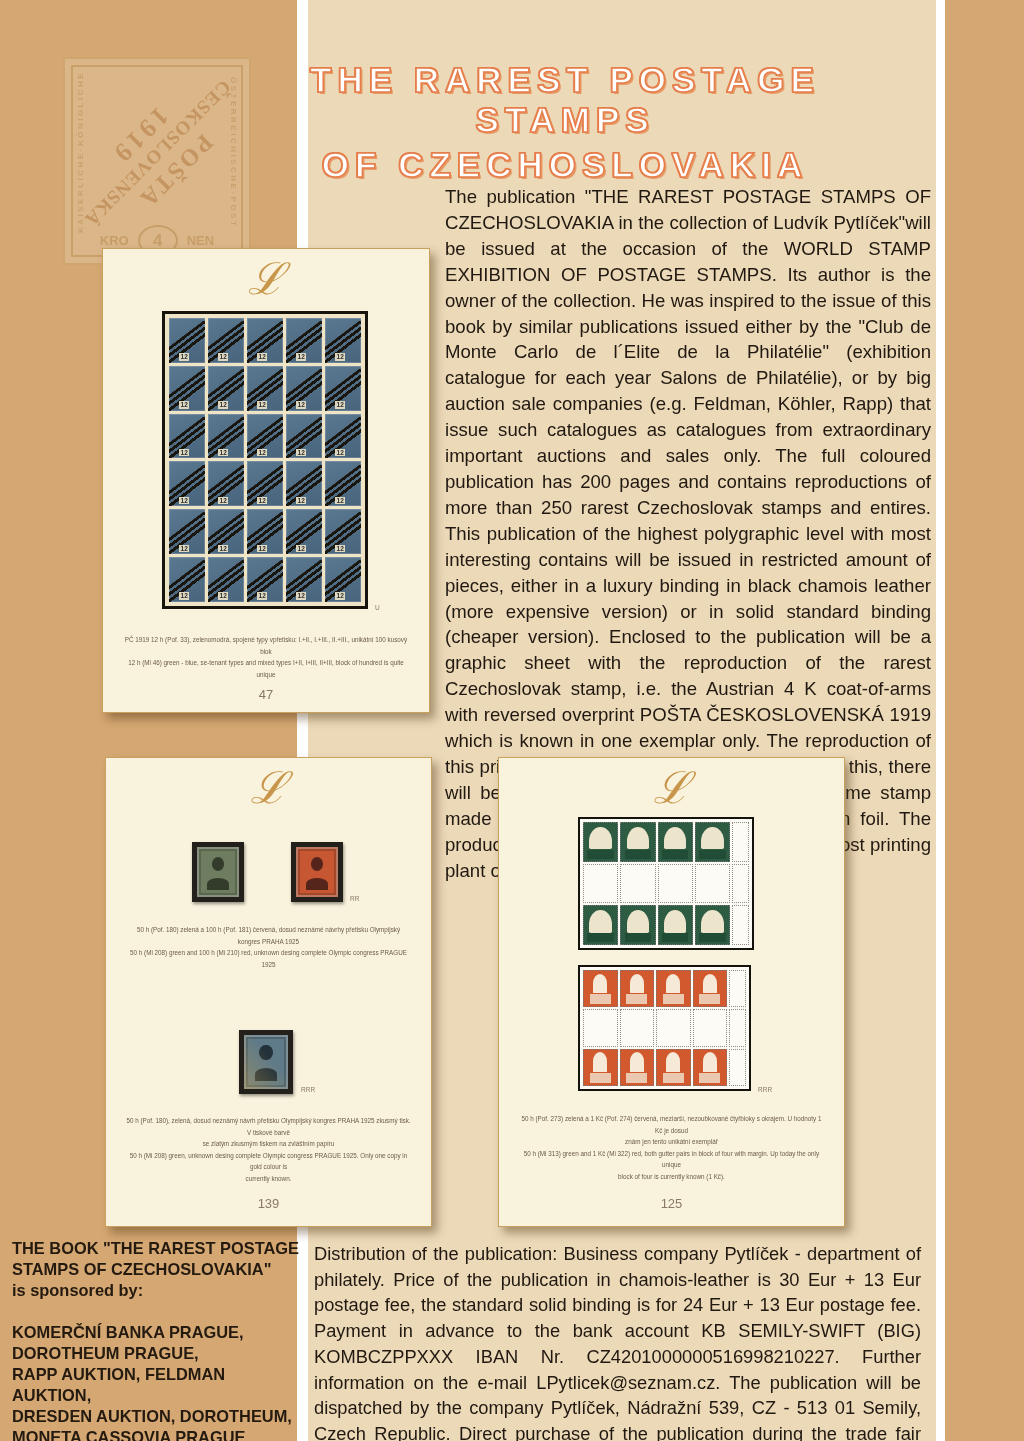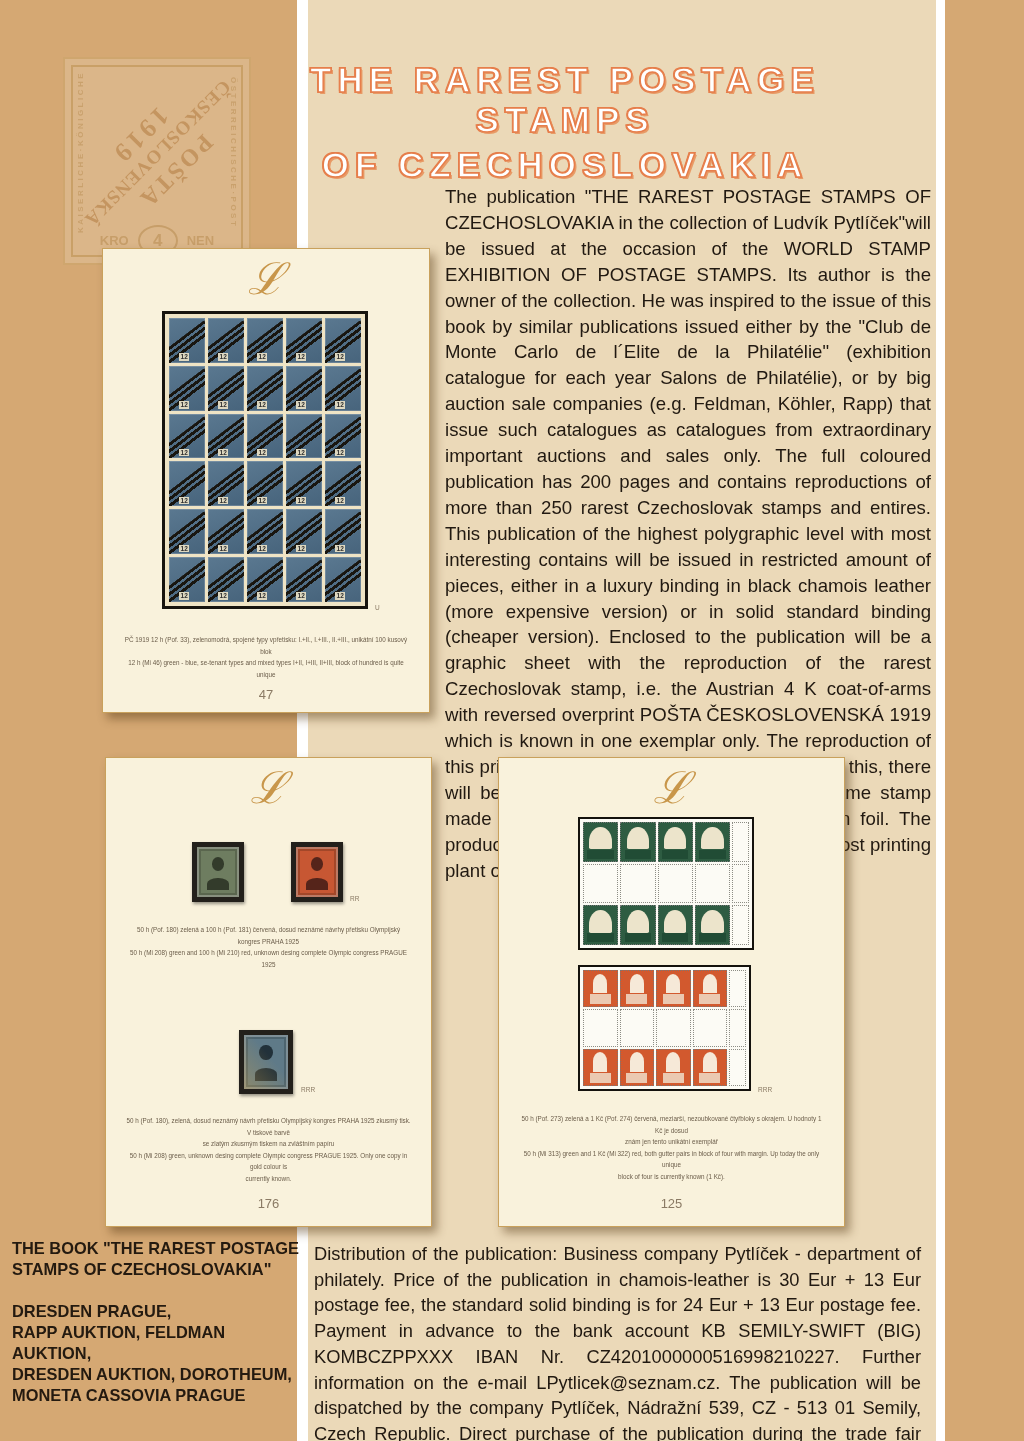--- a/index.html
+++ b/index.html
@@ -277,21 +277,21 @@
       <span class="pbust"></span>
     </div>
   </div>
   <div class="tiny-mark" style="left:195px;top:328px;">RRR</div>
   <div class="tiny-caption" style="top:357px;">
     <div>50 h (Pof. 180), zelená, dosud neznámý návrh přetisku Olympijský kongres PRAHA 1925 zkusmý tisk. V tiskové barvě</div>
     <div>se zlatým zkusmým tiskem na zvláštním papíru</div>
     <div>50 h (Mi 208) green, unknown desing complete Olympic congress PRAGUE 1925. Only one copy in gold colour is</div>
     <div>currently known.</div>
   </div>
-  <div class="page-num" style="top:438px;">176</div>
+  <div class="page-num" style="top:438px;">139</div>
 </div>
 
 <div class="album-page" style="left:498px;top:757px;width:347px;height:470px;">
   <div class="monogram">ℒ</div>
   <div class="gutter-sheet" style="left:79px;top:59px;width:176px;height:133px;">
       <div class="pic-stamp green"></div>
       <div class="pic-stamp green"></div>
       <div class="pic-stamp green"></div>
       <div class="pic-stamp green"></div>
       <div class="blank-cell"></div>
@@ -329,21 +329,23 @@
     <div>znám jen tento unikátní exemplář</div>
     <div>50 h (Mi 313) green and 1 Kč (Mi 322) red, both gutter pairs in block of four with margin. Up today the only unique</div>
     <div>block of four is currently known (1 Kč).</div>
   </div>
   <div class="page-num" style="top:438px;">125</div>
 </div>
 
 <div class="sponsor">
   <div>THE BOOK "THE RAREST POSTAGE</div>
   <div>STAMPS OF CZECHOSLOVAKIA"</div>
+  <div>is sponsored by:</div>
   <div class="gap"></div>
-  <div>DRESDEN PRAGUE,</div>
+  <div>KOMERČNÍ BANKA PRAGUE,</div>
+  <div>DOROTHEUM PRAGUE,</div>
   <div>RAPP AUKTION, FELDMAN AUKTION,</div>
   <div>DRESDEN AUKTION, DOROTHEUM,</div>
   <div>MONETA CASSOVIA PRAGUE</div>
 
 </div>
 
 <div class="distribution">Distribution of the publication:  Business company Pytlíček - department of philately. Price of the publication in chamois-leather is 30 Eur + 13 Eur postage fee, the standard solid binding is for 24 Eur + 13 Eur postage fee. Payment in advance to the bank account KB SEMILY-SWIFT (BIG) KOMBCZPPXXX IBAN Nr. CZ4201000000516998210227. Further information on the e-mail LPytlicek@seznam.cz. The publication will be dispatched by the company Pytlíček, Nádražní 539, CZ - 513 01 Semily, Czech Republic. Direct purchase of the publication during the trade fair Sběratel in the booth of L. Pytlíček during the exhibition PRAGA 2008 is possible.</div>
 
 </body></html>

